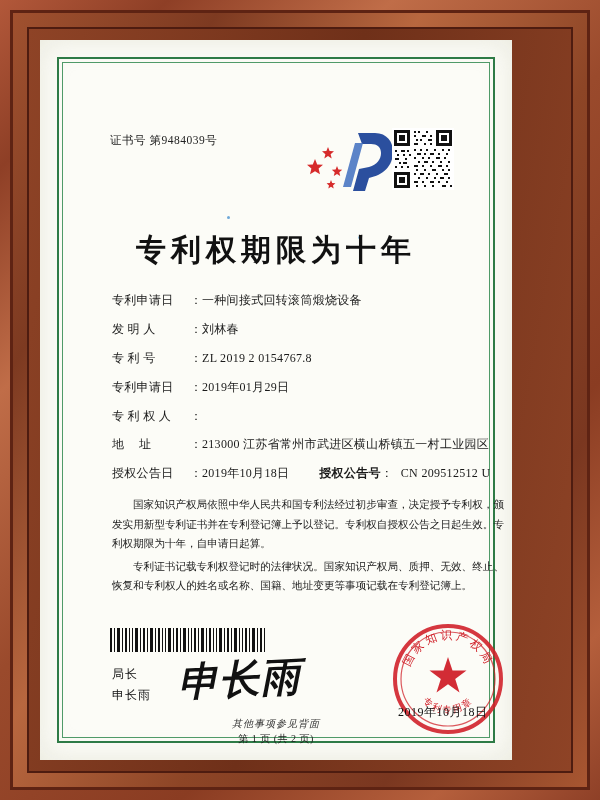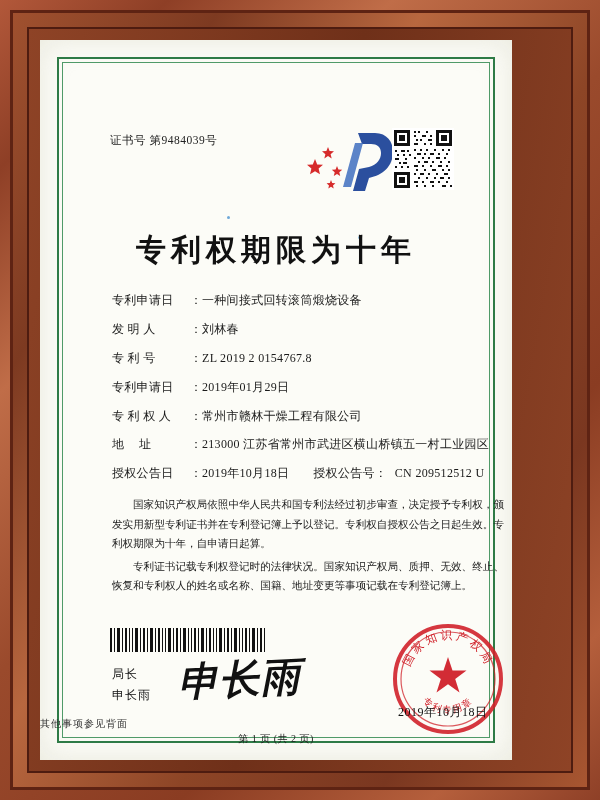--- a/index.html
+++ b/index.html
@@ -141,23 +141,24 @@
   .field-colon {
     width: 12px;
     flex: none;
   }
   .field-value {
     flex: 1;
     letter-spacing: 0.3px;
   }
   .field-row.dual .field-value { flex: none; }
   .sub-label {
-    margin-left: 24px;
+    margin-left: 30px;
     white-space: nowrap;
     letter-spacing: 0.3px;
+    font-weight: bold;
   }
   .sub-value {
     margin-left: 8px;
     white-space: nowrap;
     letter-spacing: 0.3px;
     text-align: right;
   }
 
   
   .body-text {
@@ -222,23 +223,25 @@
     position: absolute;
     left: 0; right: 0; top: 692px;
     text-align: center;
     font-size: 10px;
     color: #222;
     letter-spacing: 0.5px;
   }
   .back-note {
     position: absolute;
     left: 0; right: 0; bottom: 29px;
+    text-align: center;
     font-size: 10px;
     color: #333;
     letter-spacing: 1px;
+    font-style: italic;
   }
 
   .dot-blue {
     position: absolute;
     left: 187px; top: 176px;
     width: 3px; height: 3px;
     border-radius: 50%;
     background: #6ea8d8;
   }
   .dot-blue2 {
@@ -400,21 +403,20 @@
 
       <div class="field-row">
         <span class="field-label">专利申请日</span>
         <span class="field-colon">：</span>
         <span class="field-value">2019年01月29日</span>
       </div>
 
       <div class="field-row">
         <span class="field-label">专 利 权 人</span>
         <span class="field-colon">：</span>
-        <span class="field-value">常州市赣林干燥工程有限公司</span>
       </div>
 
       <div class="field-row">
         <span class="field-label spaced">地 址</span>
         <span class="field-colon">：</span>
         <span class="field-value">213000  江苏省常州市武进区横山桥镇五一村工业园区</span>
       </div>
 
       <div class="field-row dual">
         <span class="field-label">授权公告日</span>

